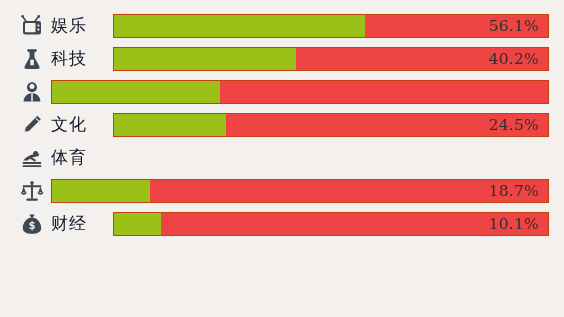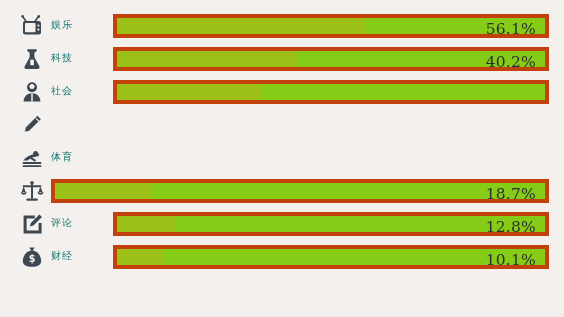--- a/index.html
+++ b/index.html
@@ -34,35 +34,35 @@
     display: flex;
     align-items: center;
     justify-content: center;
     height: 24px;
   }
   .icon-cell svg { display: block; }
 
   .label-cell {
     width: 62px;
     min-width: 62px;
-    font-size: 10px;
-    color: #0f766e;
+    font-size: 17px;
+    color: #0f172a;
     letter-spacing: 1px;
-    font-family: Liberation Mono, monospace;
+    font-family: Liberation Sans, sans-serif;
     line-height: 24px;
     white-space: nowrap;
   }
 
   .track {
     position: relative;
     flex: 1 1 auto;
     height: 24px;
     box-sizing: border-box;
-    background: #84cc16;
-    border: 4px solid #c2410c;
+    background: #ef4444;
+    border: 1px solid #c2410c;
     overflow: hidden;
     text-decoration: underline;
   }
   .fill {
     position: absolute;
     left: 0;
     top: 0;
     bottom: 0;
     background: #9bc017;
   }
@@ -119,35 +119,39 @@
 
   <div class="row">
     <span class="icon-cell">
       <svg width="24" height="22" viewBox="0 0 24 22" fill="none">
         <circle cx="11" cy="6.2" r="5" fill="#3d4852"></circle>
         <circle cx="11" cy="5.4" r="2.5" fill="#f3f0ee"></circle>
         <path d="M2.6 20.6 c0 -5.1 3.8 -8.4 8.4 -8.4 s8.4 3.3 8.4 8.4 z" fill="#3d4852"></path>
         <path d="M11 12.4 v8.2" stroke="#f3f0ee" stroke-width="1.5"></path>
       </svg>
     </span>
-    <span class="label-cell">社会</span>
     <div class="track">
       <div class="fill" style="width:33.8%"></div>
     </div>
   </div>
 
 
   <div class="row">
     <span class="icon-cell">
       <svg width="24" height="22" viewBox="0 0 24 22" fill="none">
         <path d="M16.4 1.8 l3.4 3.4 -11.6 11.6 -4.6 1.2 1.2 -4.6 Z" fill="#3d4852"></path>
         <path d="M15 4.4 l2.8 2.8" stroke="#f3f0ee" stroke-width="1.2"></path>
         <path d="M3.6 18 l1.2 -1.2" stroke="#f3f0ee" stroke-width="1"></path>
       </svg>
     </span>
+    <span class="label-cell">文化</span>
+    <div class="track">
+      <div class="fill" style="width:25.7%"></div>
+      <span class="value">24.5%</span>
+    </div>
   </div>
 
   <div class="row">
     <span class="icon-cell">
       <svg width="24" height="22" viewBox="0 0 24 22" fill="none">
         <circle cx="14.6" cy="6.4" r="2.5" fill="#3d4852"></circle>
         <path d="M2.2 13.4 c3.4 -3.6 7.4 -5.8 11.6 -6.3 l4.6 -0.4 -1 2.6 -4.2 0.8 c-2.4 0.5 -4.6 1.6 -6.6 3.3 z" fill="#3d4852"></path>
         <path d="M8.4 10.2 l5.4 3.2" stroke="#3d4852" stroke-width="2" stroke-linecap="round"></path>
         <rect x="1.6" y="15" width="18.8" height="1.9" rx="0.9" fill="#3d4852"></rect>
         <rect x="1.6" y="18.2" width="18.8" height="1.9" rx="0.9" fill="#3d4852"></rect>
@@ -168,33 +172,20 @@
         <rect x="5.4" y="18.6" width="11.4" height="2.2" rx="1" fill="#3d4852"></rect>
         <circle cx="11" cy="2.8" r="1.8" fill="#3d4852"></circle>
       </svg>
     </span>
     <div class="track">
       <div class="fill" style="width:19.8%"></div>
       <span class="value">18.7%</span>
     </div>
   </div>
 
-  <div class="row">
-    <span class="icon-cell">
-      <svg width="24" height="22" viewBox="0 0 24 22" fill="none">
-        <path d="M2.6 2.6 h11.2 v3 H5.6 v12 h12 v-7.6 h3 v10.6 H2.6 Z" fill="#3d4852"></path>
-        <path d="M18.4 1.4 l2.6 2.6 -8.6 8.6 -3.5 0.9 0.9 -3.5 Z" fill="#3d4852"></path>
-      </svg>
-    </span>
-    <span class="label-cell">评论</span>
-    <div class="track">
-      <div class="fill" style="width:13.7%"></div>
-      <span class="value">12.8%</span>
-    </div>
-  </div>
 
   <div class="row">
     <span class="icon-cell">
       <svg width="24" height="22" viewBox="0 0 24 22" fill="none">
         <path d="M8.4 1.4 h5.2 l-1.8 3.4 h-1.6 Z" fill="#3d4852"></path>
         <path d="M11 4.6 c5.4 0 9.2 5.6 9.2 10.4 c0 3.8 -3.4 5.8 -9.2 5.8 s-9.2 -2 -9.2 -5.8 C1.8 10.2 5.6 4.6 11 4.6 Z" fill="#3d4852"></path>
         <text x="11" y="16.4" text-anchor="middle" font-size="9.6" font-weight="bold" font-family="DejaVu Sans, sans-serif" fill="#f3f0ee">$</text>
       </svg>
     </span>
     <span class="label-cell">财经</span>

